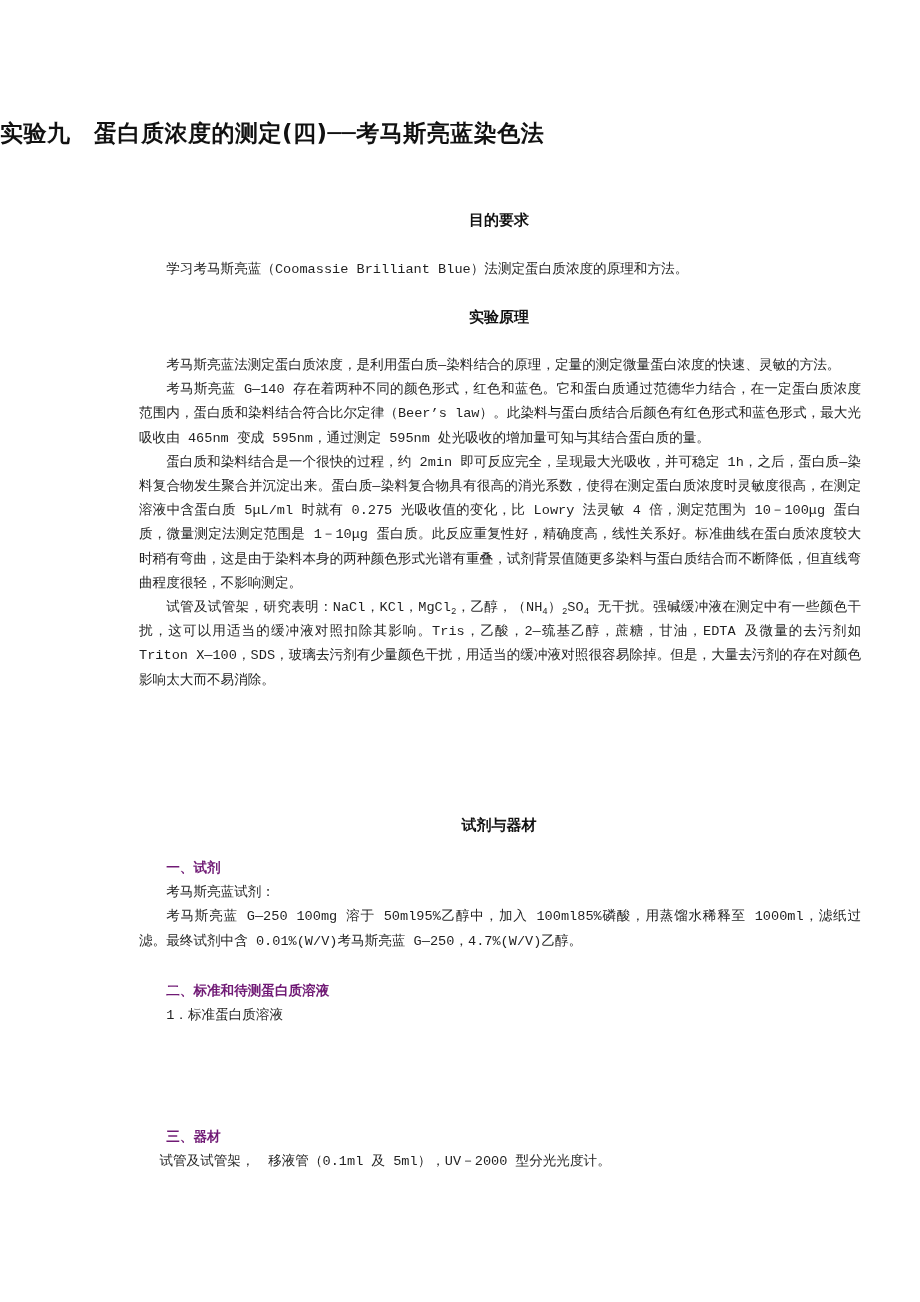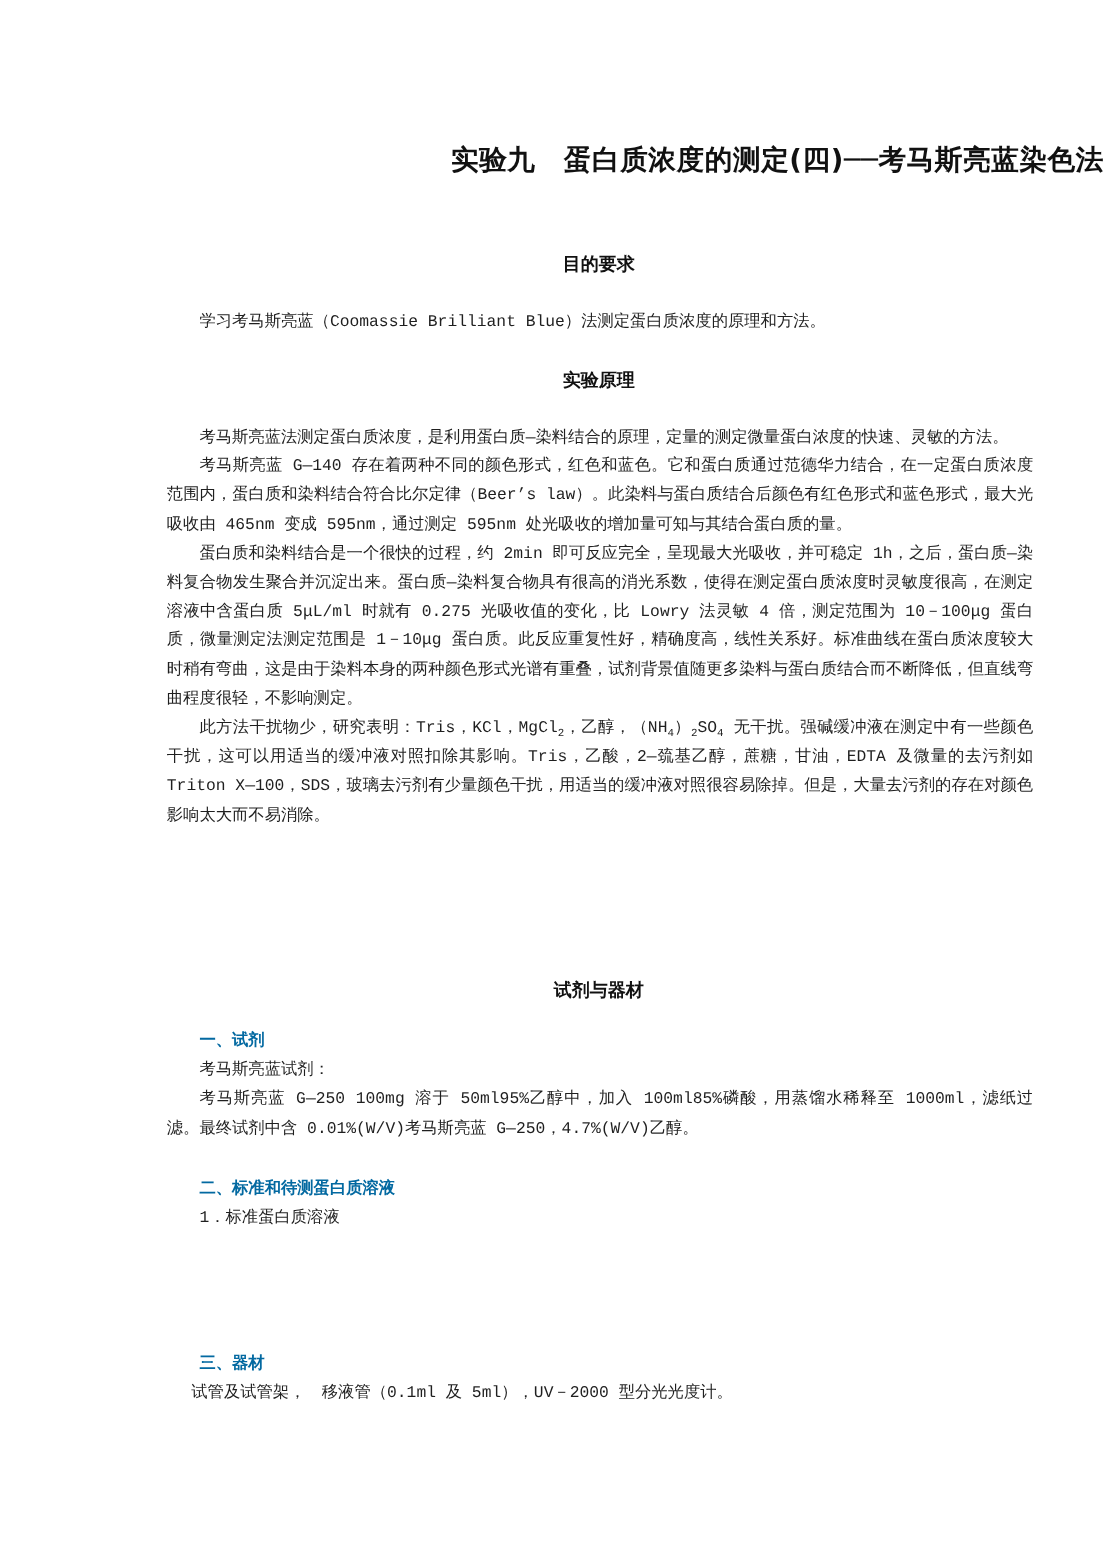--- a/index.html
+++ b/index.html
@@ -4,57 +4,57 @@
 <style>
   html, body { margin: 0; padding: 0; background: #ffffff; }
   body {
     width: 920px; height: 1302px; position: relative; overflow: hidden;
     font-family: "DejaVu Serif", "Liberation Serif", serif;
     color: #1a1a1a;
   }
   .page { position: absolute; left: 0; top: 0; width: 920px; height: 1302px; }
   .title {
     position: absolute; left: 0; width: 920px; top: 118px;
-    text-align: right; font-family: "DejaVu Sans", "Liberation Sans", sans-serif;
+    text-align: left; font-family: "DejaVu Sans", "Liberation Sans", sans-serif;
     font-weight: bold; font-size: 23px; letter-spacing: 0.5px; color: #111;
   }
   .h2 {
     position: absolute; left: 0; width: 998px; text-align: center;
     font-family: "DejaVu Sans", "Liberation Sans", sans-serif;
     font-weight: bold; font-size: 15px; color: #111;
   }
   .block {
     position: absolute; left: 139px; width: 722px;
     font-size: 13.6px; line-height: 24.2px; text-align: justify; color: #1f1f1f;
   }
   .block p { margin: 0; text-indent: 2em; font-family: Liberation Mono, monospace; }
   .h3 {
     font-family: "DejaVu Sans", "Liberation Sans", sans-serif;
-    font-weight: bold; font-size: 13.6px; text-indent: 2em; margin: 0; color: #0369a1;
+    font-weight: bold; font-size: 13.6px; text-indent: 2em; margin: 0; color: #701a75;
   }
   sub { font-size: 9px; vertical-align: -3px; line-height: 0; }
 </style>
 </head>
 <body>
 
 <div class="page">
 
   <div class="title">实验九　蛋白质浓度的测定(四)──考马斯亮蓝染色法</div>
 
   <div class="h2" style="top:211px;">目的要求</div>
   <div class="block" style="top:258px;">
     <p>学习考马斯亮蓝（Coomassie Brilliant Blue）法测定蛋白质浓度的原理和方法。</p>
   </div>
 
   <div class="h2" style="top:308px;">实验原理</div>
   <div class="block" style="top:354px;">
     <p>考马斯亮蓝法测定蛋白质浓度，是利用蛋白质—染料结合的原理，定量的测定微量蛋白浓度的快速、灵敏的方法。</p>
     <p>考马斯亮蓝 G—140 存在着两种不同的颜色形式，红色和蓝色。它和蛋白质通过范德华力结合，在一定蛋白质浓度范围内，蛋白质和染料结合符合比尔定律（Beer’s law）。此染料与蛋白质结合后颜色有红色形式和蓝色形式，最大光吸收由 465nm 变成 595nm，通过测定 595nm 处光吸收的增加量可知与其结合蛋白质的量。</p>
     <p>蛋白质和染料结合是一个很快的过程，约 2min 即可反应完全，呈现最大光吸收，并可稳定 1h，之后，蛋白质—染料复合物发生聚合并沉淀出来。蛋白质—染料复合物具有很高的消光系数，使得在测定蛋白质浓度时灵敏度很高，在测定溶液中含蛋白质 5μL/ml 时就有 0.275 光吸收值的变化，比 Lowry 法灵敏 4 倍，测定范围为 10－100μg 蛋白质，微量测定法测定范围是 1－10μg 蛋白质。此反应重复性好，精确度高，线性关系好。标准曲线在蛋白质浓度较大时稍有弯曲，这是由于染料本身的两种颜色形式光谱有重叠，试剂背景值随更多染料与蛋白质结合而不断降低，但直线弯曲程度很轻，不影响测定。</p>
-    <p><span>此方法干扰物少，研究表明：Tris，KCl，MgCl</span><sub>2</sub><span>，乙醇，（NH</span><sub>4</sub><span>）</span><sub>2</sub><span>SO</span><sub>4</sub><span> 无干扰。强碱缓冲液在测定中有一些颜色干扰，这可以用适当的缓冲液对照扣除其影响。Tris，乙酸，2—巯基乙醇，蔗糖，甘油，EDTA 及微量的去污剂如 Triton X—100，SDS，玻璃去污剂有少量颜色干扰，用适当的缓冲液对照很容易除掉。但是，大量去污剂的存在对颜色影响太大而不易消除。</span></p>
+    <p><span>试管及试管架，研究表明：NaCl，KCl，MgCl</span><sub>2</sub><span>，乙醇，（NH</span><sub>4</sub><span>）</span><sub>2</sub><span>SO</span><sub>4</sub><span> 无干扰。强碱缓冲液在测定中有一些颜色干扰，这可以用适当的缓冲液对照扣除其影响。Tris，乙酸，2—巯基乙醇，蔗糖，甘油，EDTA 及微量的去污剂如 Triton X—100，SDS，玻璃去污剂有少量颜色干扰，用适当的缓冲液对照很容易除掉。但是，大量去污剂的存在对颜色影响太大而不易消除。</span></p>
   </div>
 
   <div class="h2" style="top:816px;">试剂与器材</div>
 
   <div class="block" style="top:857px;">
     <p class="h3">一、试剂</p>
     <p>考马斯亮蓝试剂：</p>
     <p>考马斯亮蓝 G—250 100mg 溶于 50ml95%乙醇中，加入 100ml85%磷酸，用蒸馏水稀释至 1000ml，滤纸过滤。最终试剂中含 0.01%(W/V)考马斯亮蓝 G—250，4.7%(W/V)乙醇。</p>
   </div>
 

